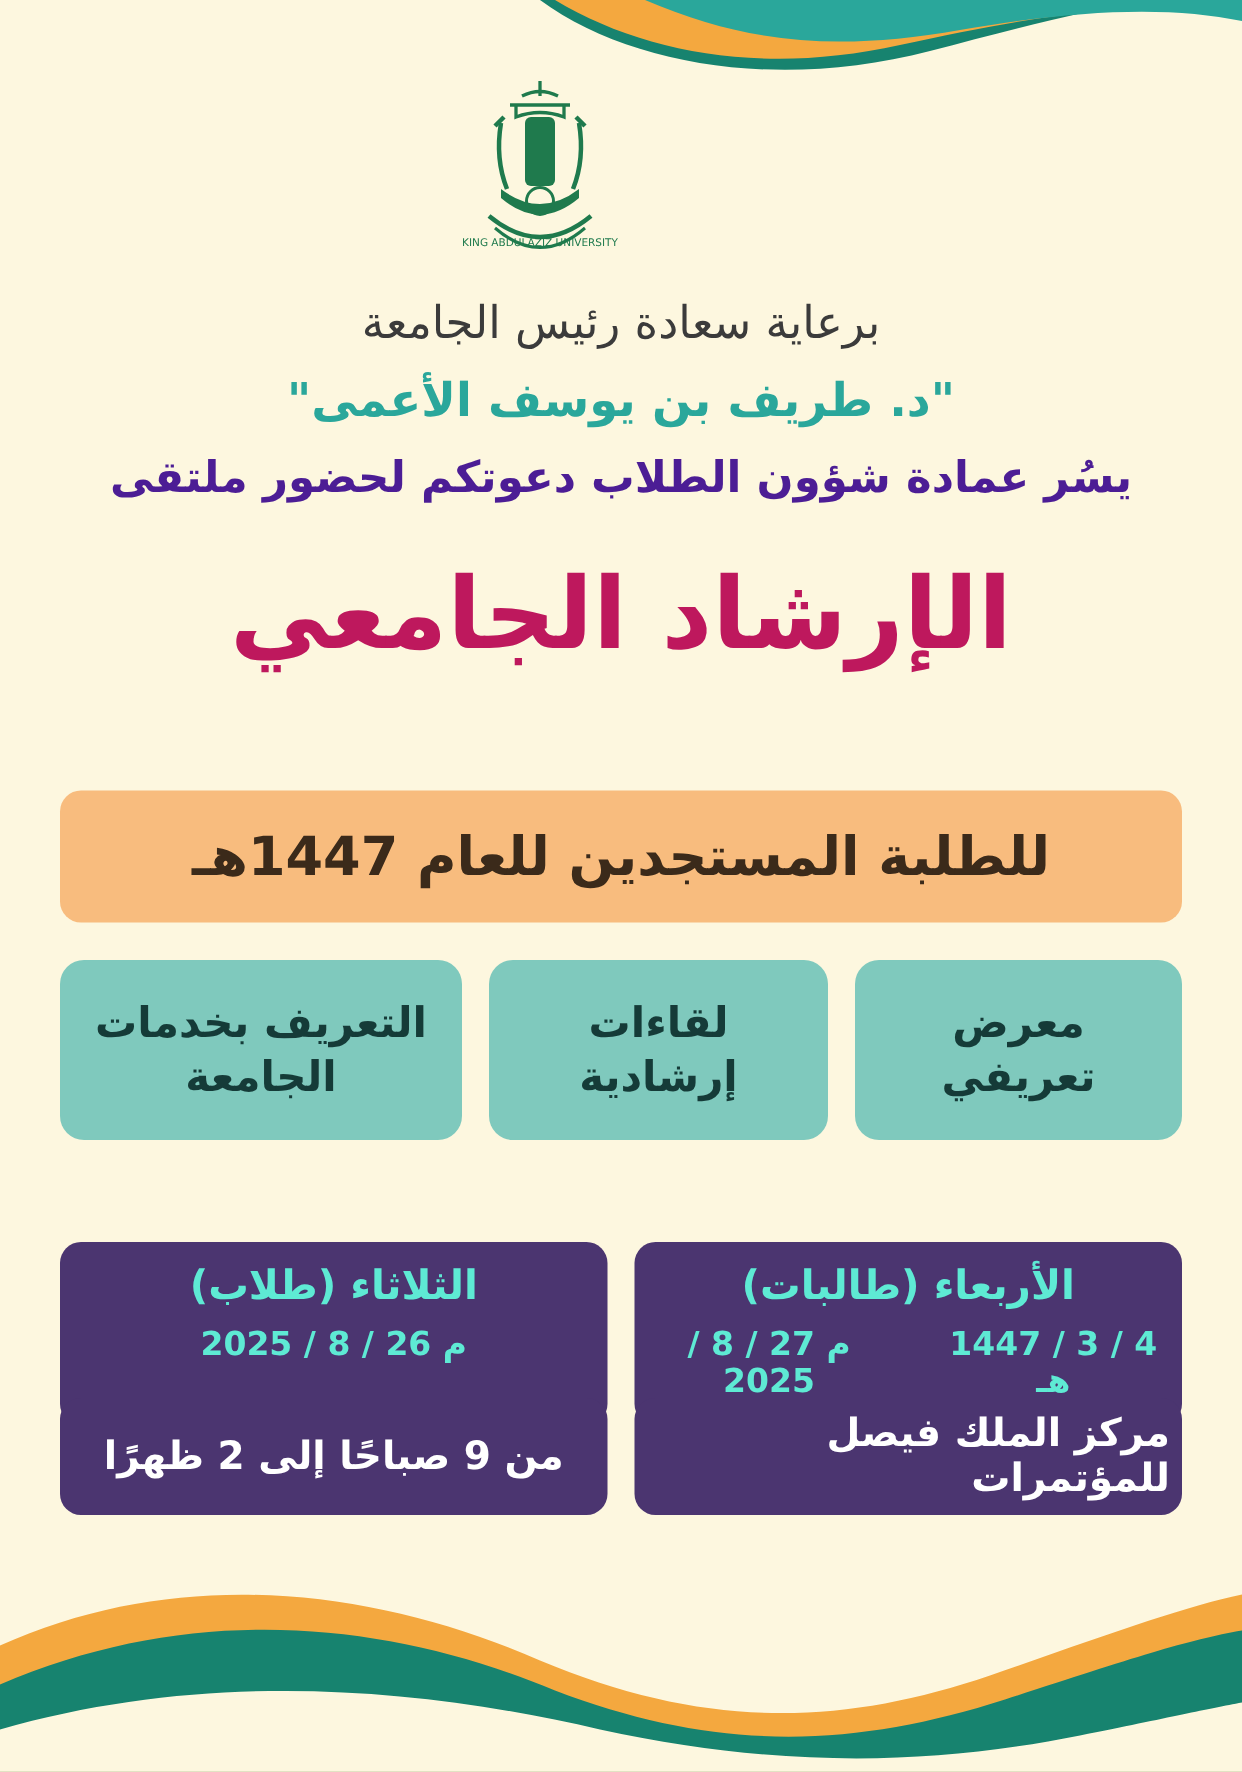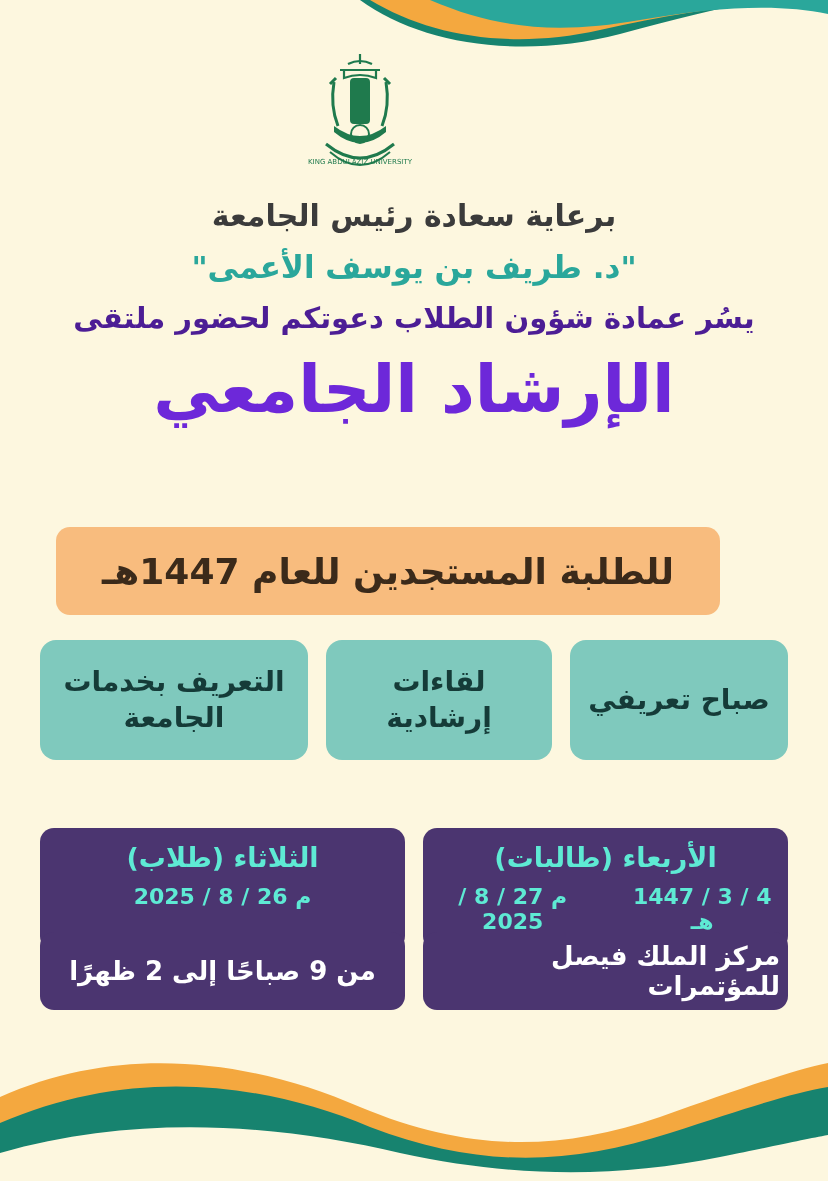--- a/index.html
+++ b/index.html
@@ -49,52 +49,52 @@
   .content {
     position: absolute;
     top: 196px;
     left: 0;
     width: 828px;
     text-align: center;
   }
   .line-patron {
     font-size: 30px;
     color: #3b3b3b;
-    font-weight: 700;
+    font-weight: 400;
     line-height: 1.35;
   }
   .line-rector {
     font-size: 31px;
     color: #2aa79b;
     font-weight: 700;
     margin-top: 10px;
     line-height: 1.3;
   }
   .line-invite {
     font-size: 29px;
     color: #4c1d95;
     font-weight: 700;
     margin-top: 12px;
     line-height: 1.35;
   }
   .main-title {
-    margin-top: 16px;
+    margin-top: 36px;
     font-size: 66px;
     font-weight: 900;
-    color: #6d28d9;
+    color: #be185d;
     letter-spacing: -1px;
     line-height: 1.1;
   }
 
   
   .banner {
     position: absolute;
     top: 527px;
-    left: 56px;
-    width: 664px;
+    left: 40px;
+    width: 748px;
     height: 88px;
     background: #f8bc7e;
     border-radius: 14px;
     display: flex;
     align-items: center;
     justify-content: center;
   }
   .banner-text {
     font-size: 36px;
     font-weight: 800;
@@ -229,21 +229,21 @@
     <div class="line-invite">يسُر عمادة شؤون الطلاب دعوتكم لحضور ملتقى</div>
     <div class="main-title">الإرشاد الجامعي</div>
   </div>
 
   <div class="banner">
     <span class="banner-text">للطلبة المستجدين للعام 1447هـ</span>
   </div>
 
   <div class="features">
     <div class="feature wide">
-      <span class="feature-text">صباح تعريفي</span>
+      <span class="feature-text">معرض تعريفي</span>
     </div>
     <div class="feature mid">
       <span class="feature-text">لقاءات إرشادية</span>
     </div>
     <div class="feature last">
       <span class="feature-text">التعريف بخدمات الجامعة</span>
     </div>
   </div>
 
   <div class="days">

